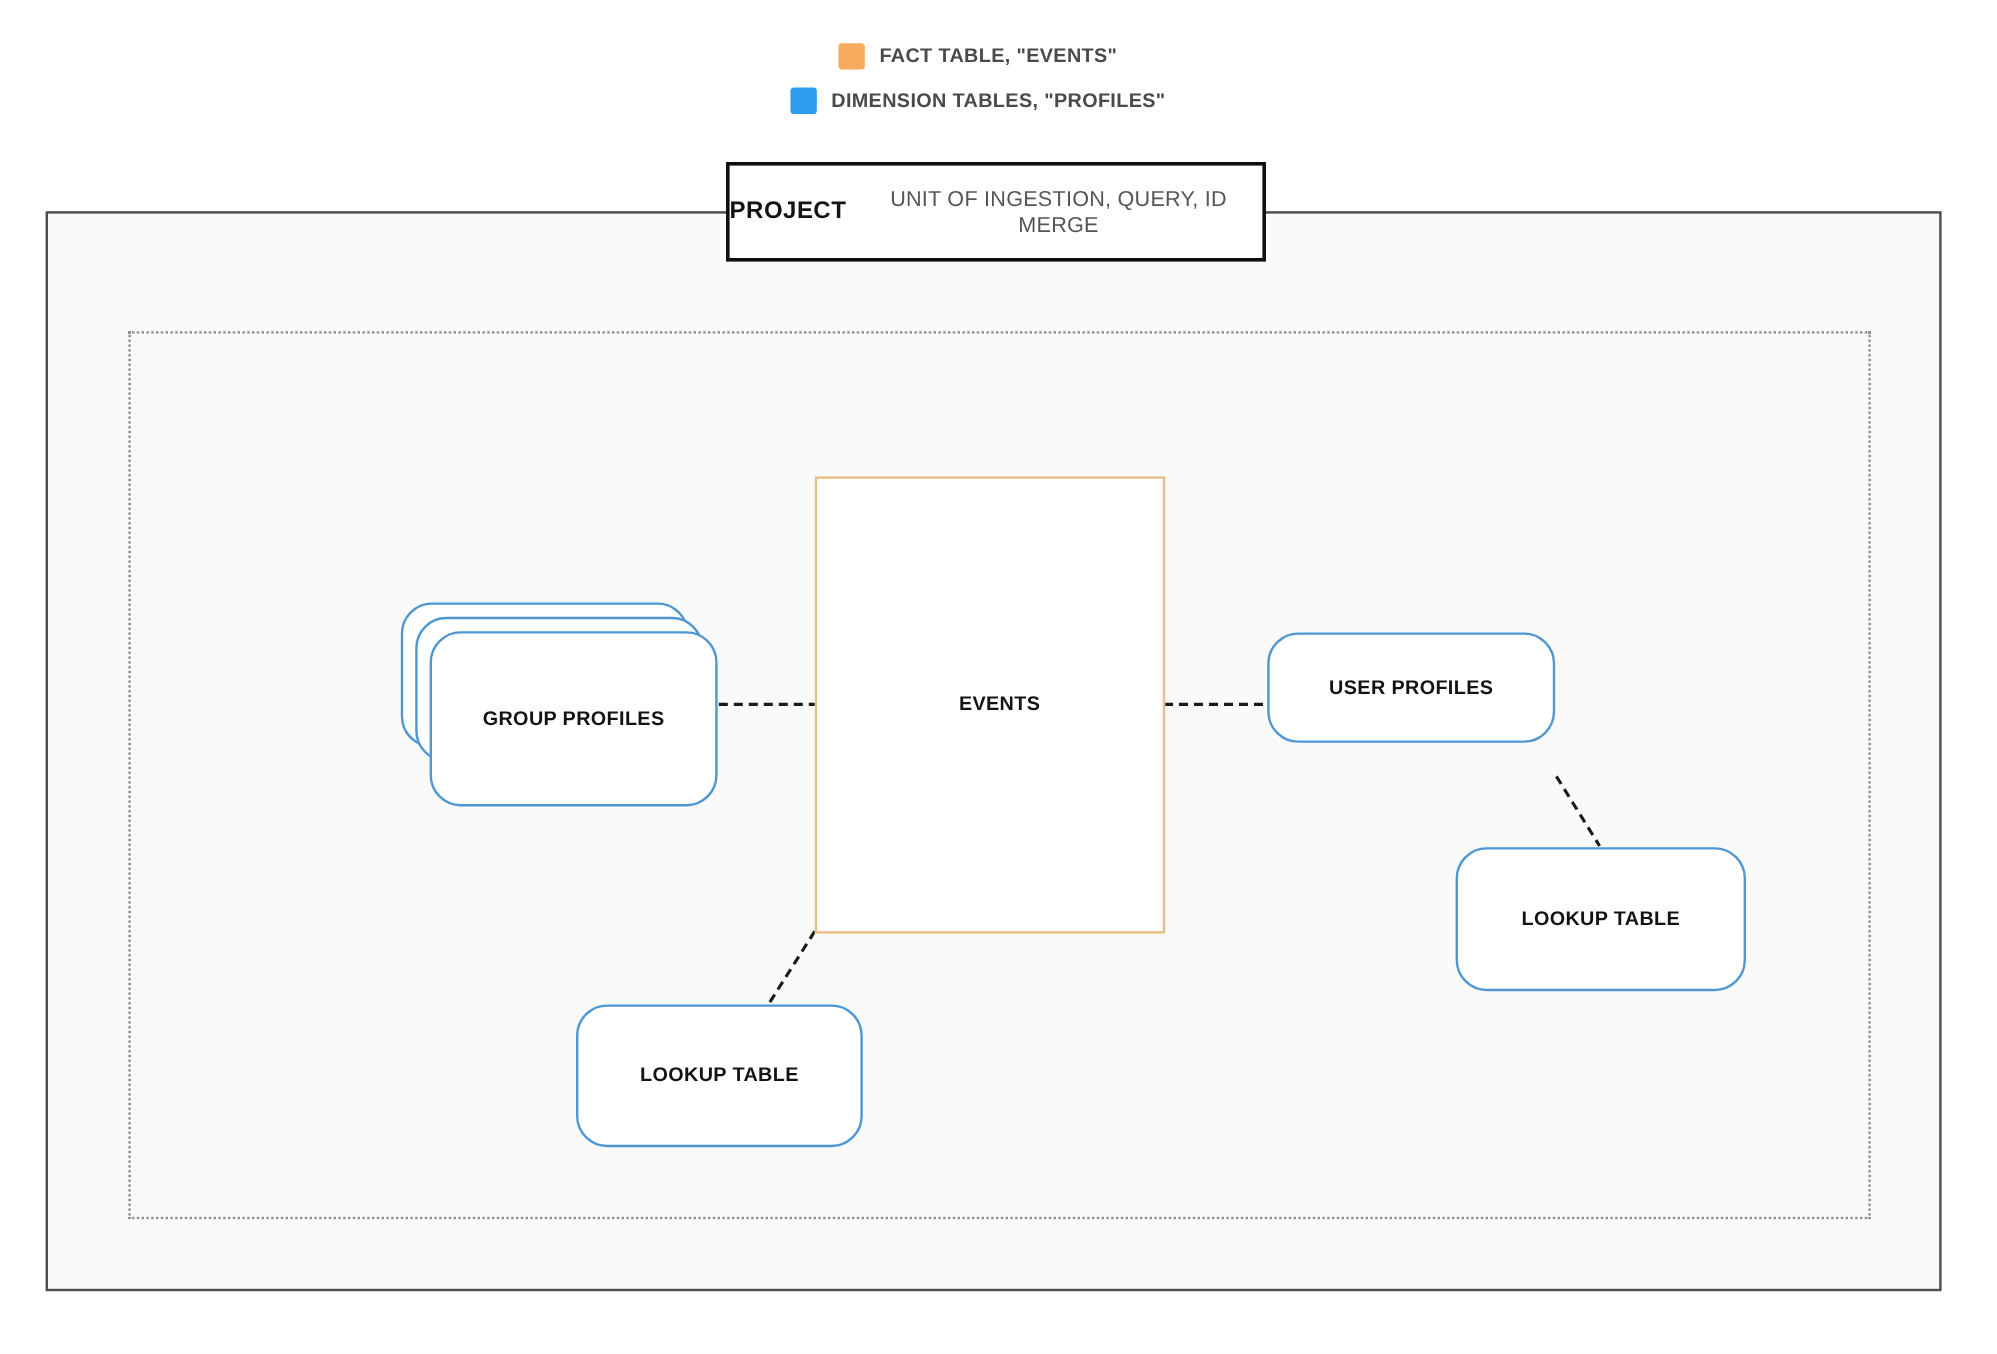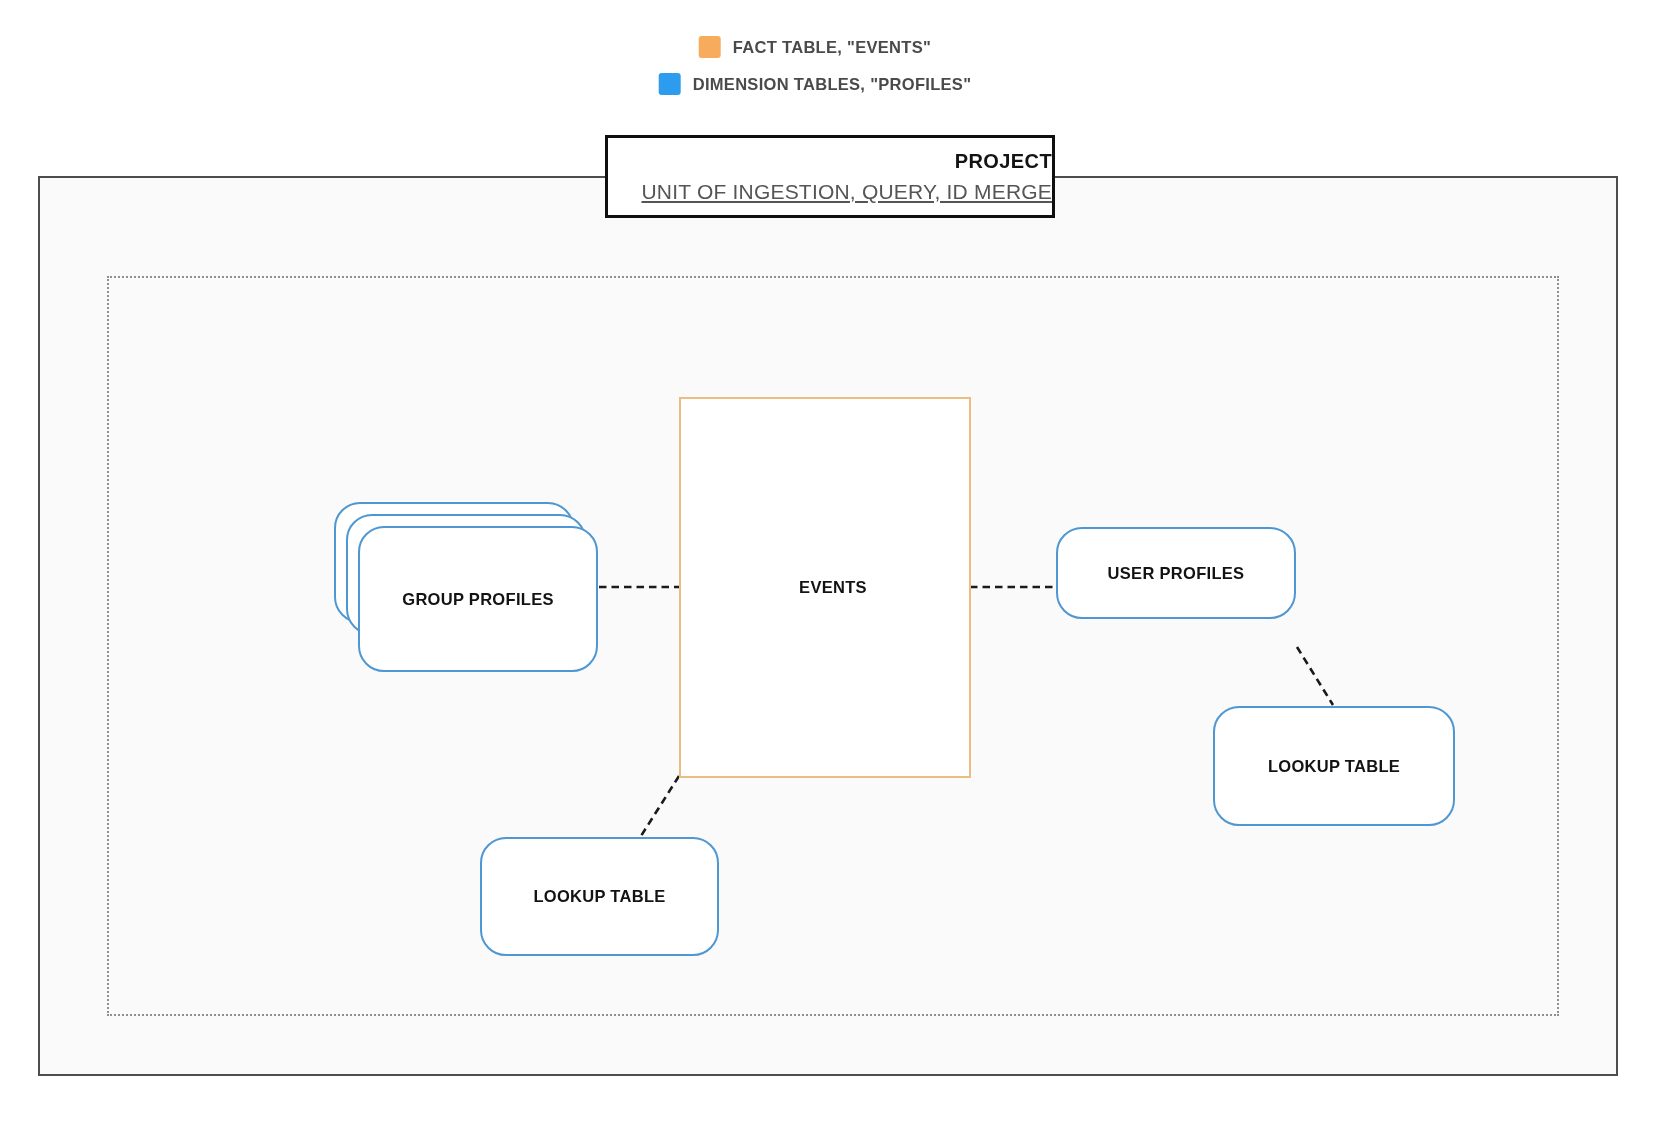--- a/index.html
+++ b/index.html
@@ -33,25 +33,25 @@
   .legend-label{font-size:16.5px;font-weight:bold;color:var(--legend-text);
                 letter-spacing:.3px;white-space:nowrap;}
 
   
   .project-boundary{position:absolute;left:38px;top:176px;width:1580px;height:900px;
                     background:var(--canvas-bg);border:2px solid var(--outer-border);z-index:0;}
   .dataview-boundary{position:absolute;left:107px;top:276px;width:1452px;height:740px;
                      border:2px dotted var(--dotted-border);z-index:1;}
 
   
-  .label-box{position:absolute;display:flex;flex-direction:column;justify-content:center;
-             align-items:flex-end;gap:7px;background:#ffffff;text-align:center;z-index:4;}
+  .label-box{position:absolute;display:flex;justify-content:center;
+             align-items:center;gap:7px;background:#ffffff;text-align:center;z-index:4;}
   .project-label{left:605px;top:135px;width:450px;height:83px;border:3px solid #0F0F0F;}
   .project-label .title{font-size:20px;font-weight:bold;color:var(--text);letter-spacing:.4px;}
-  .project-label .sub{font-size:21px;color:var(--subtitle);letter-spacing:.2px;text-decoration:underline;}
+  .project-label .sub{font-size:18px;color:var(--subtitle);letter-spacing:.2px;}
   .dataview-label{left:606px;top:245px;width:450px;height:80px;border:2px solid var(--box-border-light);}
   .dataview-label .title{font-size:20px;font-weight:bold;color:var(--muted-title);letter-spacing:.4px;}
   .dataview-label .sub{font-size:16.5px;color:var(--muted-subtitle);letter-spacing:.2px;}
 
   
   .edges{position:absolute;left:0;top:0;width:1664px;height:1128px;z-index:2;}
   .edge{stroke:var(--connector);stroke-width:2.6;stroke-dasharray:7.5 5;fill:none;}
 
   
   .node{position:absolute;display:flex;align-items:center;justify-content:center;

